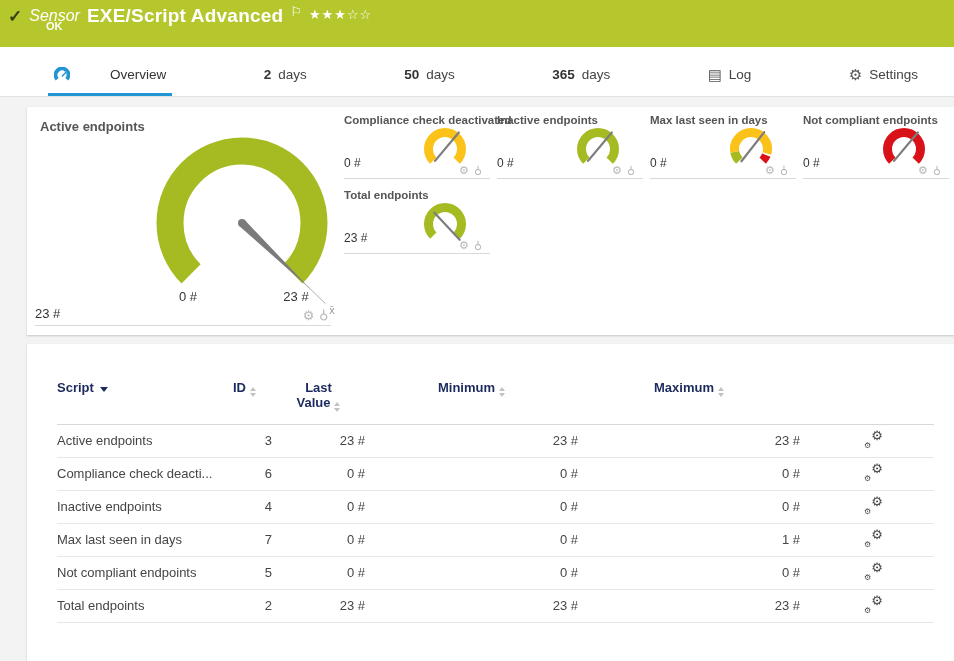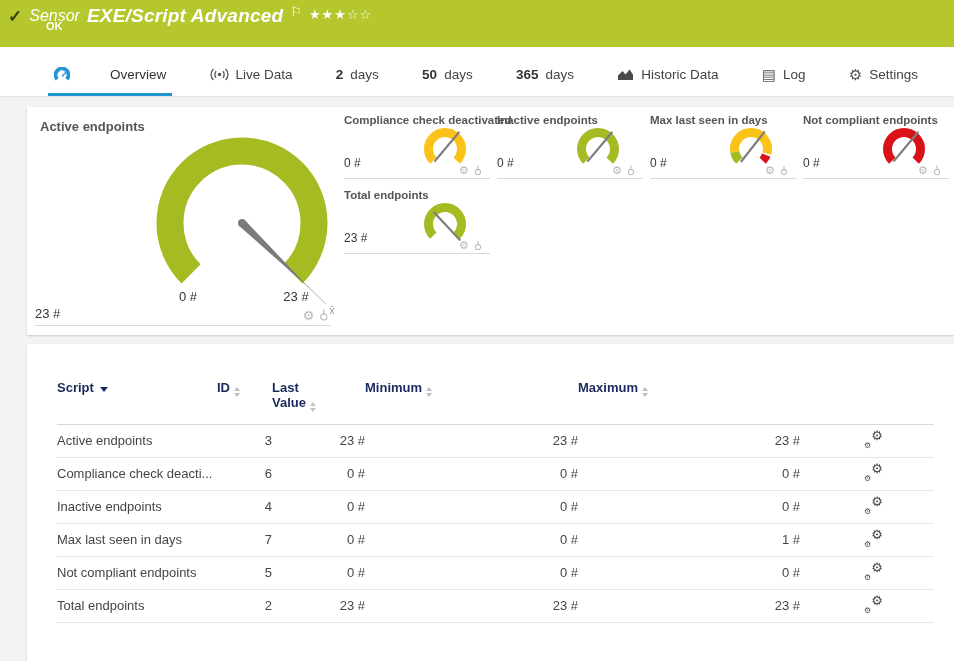--- a/index.html
+++ b/index.html
@@ -4,21 +4,21 @@
 <style>
   * { margin:0; padding:0; box-sizing:border-box; }
   html,body { width:954px; height:661px; overflow:hidden; background:#f3f3f3;
     font-family:"Liberation Sans", sans-serif; color:#4a4a4a; }
 
   
   .topbar { position:relative; height:47px; background:#b5c72c; padding:5px 0 0 8px; }
   .topbar-row { display:flex; align-items:center; gap:7px; }
   .check { color:#374014; font-size:17px; font-weight:bold; }
   .kind { color:#fff; font-style:italic; font-size:16px; }
-  .sensor-title { color:#fff; font-weight:bold; font-size:19px; letter-spacing:.2px;font-style:italic; }
+  .sensor-title { color:#fff; font-weight:bold; font-size:19px; letter-spacing:.2px; }
   .flag { color:#fff; font-size:13px; position:relative; top:-5px; cursor:pointer; }
   .stars { color:#fff; font-size:13px; letter-spacing:1px; position:relative; top:-2px; cursor:pointer; }
   .status-ok { position:absolute; left:46px; top:20px; color:#fff; font-weight:bold; font-size:11px; }
 
   
   .tabbar { height:50px; background:#fff; border-bottom:1px solid #e3e3e3;
     display:flex; align-items:flex-end; justify-content:space-between; padding:0 30px 0 48px; }
   .tab { display:flex; align-items:center; gap:7px; font-size:13.5px; color:#444;
     padding:8px 6px 11px; border-bottom:3px solid transparent; cursor:pointer; white-space:nowrap; }
   .tab .num { font-weight:bold; color:#333; }
@@ -48,21 +48,21 @@
   .small-grid { display:grid; grid-template-columns:repeat(4,146px); grid-auto-rows:65px;
     column-gap:7px; row-gap:10px; padding-top:7px; margin-left:9px; }
   .scell { position:relative; border-bottom:1px solid #d9d9d9; }
   .scell .gauge-title { font-size:11.5px; white-space:nowrap; }
   .sgauge { position:absolute; left:73px; top:11px; }
   .scell-value { position:absolute; left:0; bottom:8px; font-size:12px; color:#333; }
   .scell .cell-icons { right:8px; bottom:2px; font-size:11px; }
 
   
   table { width:100%; border-collapse:collapse; table-layout:fixed; }
-  th { font-size:13px; font-weight:bold; color:#1b2a5e; text-align:left;
+  th { font-size:13px; font-weight:bold; color:#1b2a5e; text-align:center;
     vertical-align:top; padding:36px 0 12px; border-bottom:1px solid #d8d8d8; }
   th.c-ch { text-align:left; }
   td { font-size:13px; color:#454545; text-align:right; height:33px; padding:0;
     border-bottom:1px solid #e4e7eb; overflow:hidden; white-space:nowrap; }
   td.c-ch { text-align:left; }
   .c-ch { width:160px; } .c-id { width:55px; } .c-last { width:93px; }
   .c-min { width:213px; } .c-max { width:222px; }
   .c-ico { width:auto; text-align:left; padding-left:65px; border-bottom:1px solid #e4e7eb; }
   th.c-ico { border-bottom:1px solid #d8d8d8; }
   tr.row { cursor:pointer; }
@@ -97,50 +97,30 @@
     <span>
         <svg width="16" height="15" viewBox="0 0 16 15">
       <path d="M3.2 12.2 A6.4 6.4 0 1 1 12.8 12.2" fill="none" stroke="#2196d3" stroke-width="4"></path>
       <line x1="8" y1="9.5" x2="12.5" y2="4.5" stroke="#ffffff" stroke-width="1.6"></line>
       <line x1="8" y1="9.5" x2="12.8" y2="4.2" stroke="#2196d3" stroke-width="1.4"></line>
     </svg>
       </span>
     <span>Overview</span>
   </div>
   <div class="tab">
-    <span>
-        <svg width="19" height="13" viewBox="0 0 19 13">
-      <circle cx="9.5" cy="6.5" r="1.8" fill="#555"></circle>
-      <path d="M6.2 3.2 A4.6 4.6 0 0 0 6.2 9.8" fill="none" stroke="#555" stroke-width="1.3"></path>
-      <path d="M3.4 1 A7.6 7.6 0 0 0 3.4 12" fill="none" stroke="#555" stroke-width="1.3"></path>
-      <path d="M12.8 3.2 A4.6 4.6 0 0 1 12.8 9.8" fill="none" stroke="#555" stroke-width="1.3"></path>
-      <path d="M15.6 1 A7.6 7.6 0 0 1 15.6 12" fill="none" stroke="#555" stroke-width="1.3"></path>
-    </svg>
-      </span>
-    <span>Live Data</span>
-  </div>
-  <div class="tab">
     <span class="num">2</span>
     <span>days</span>
   </div>
   <div class="tab">
     <span class="num">50</span>
     <span>days</span>
   </div>
   <div class="tab">
     <span class="num">365</span>
     <span>days</span>
-  </div>
-  <div class="tab">
-    <span>
-        <svg width="17" height="13" viewBox="0 0 17 13">
-      <polygon points="1,12 1,7.5 5.5,3 8.5,6.5 12.5,1.5 16,6.5 16,12" fill="#4a4a4a"></polygon>
-    </svg>
-      </span>
-    <span>Historic Data</span>
   </div>
   <div class="tab">
     <span class="glyph">▤</span>
     <span>Log</span>
   </div>
   <div class="tab">
     <span class="glyph">⚙</span>
     <span>Settings</span>
   </div>
 </nav>

